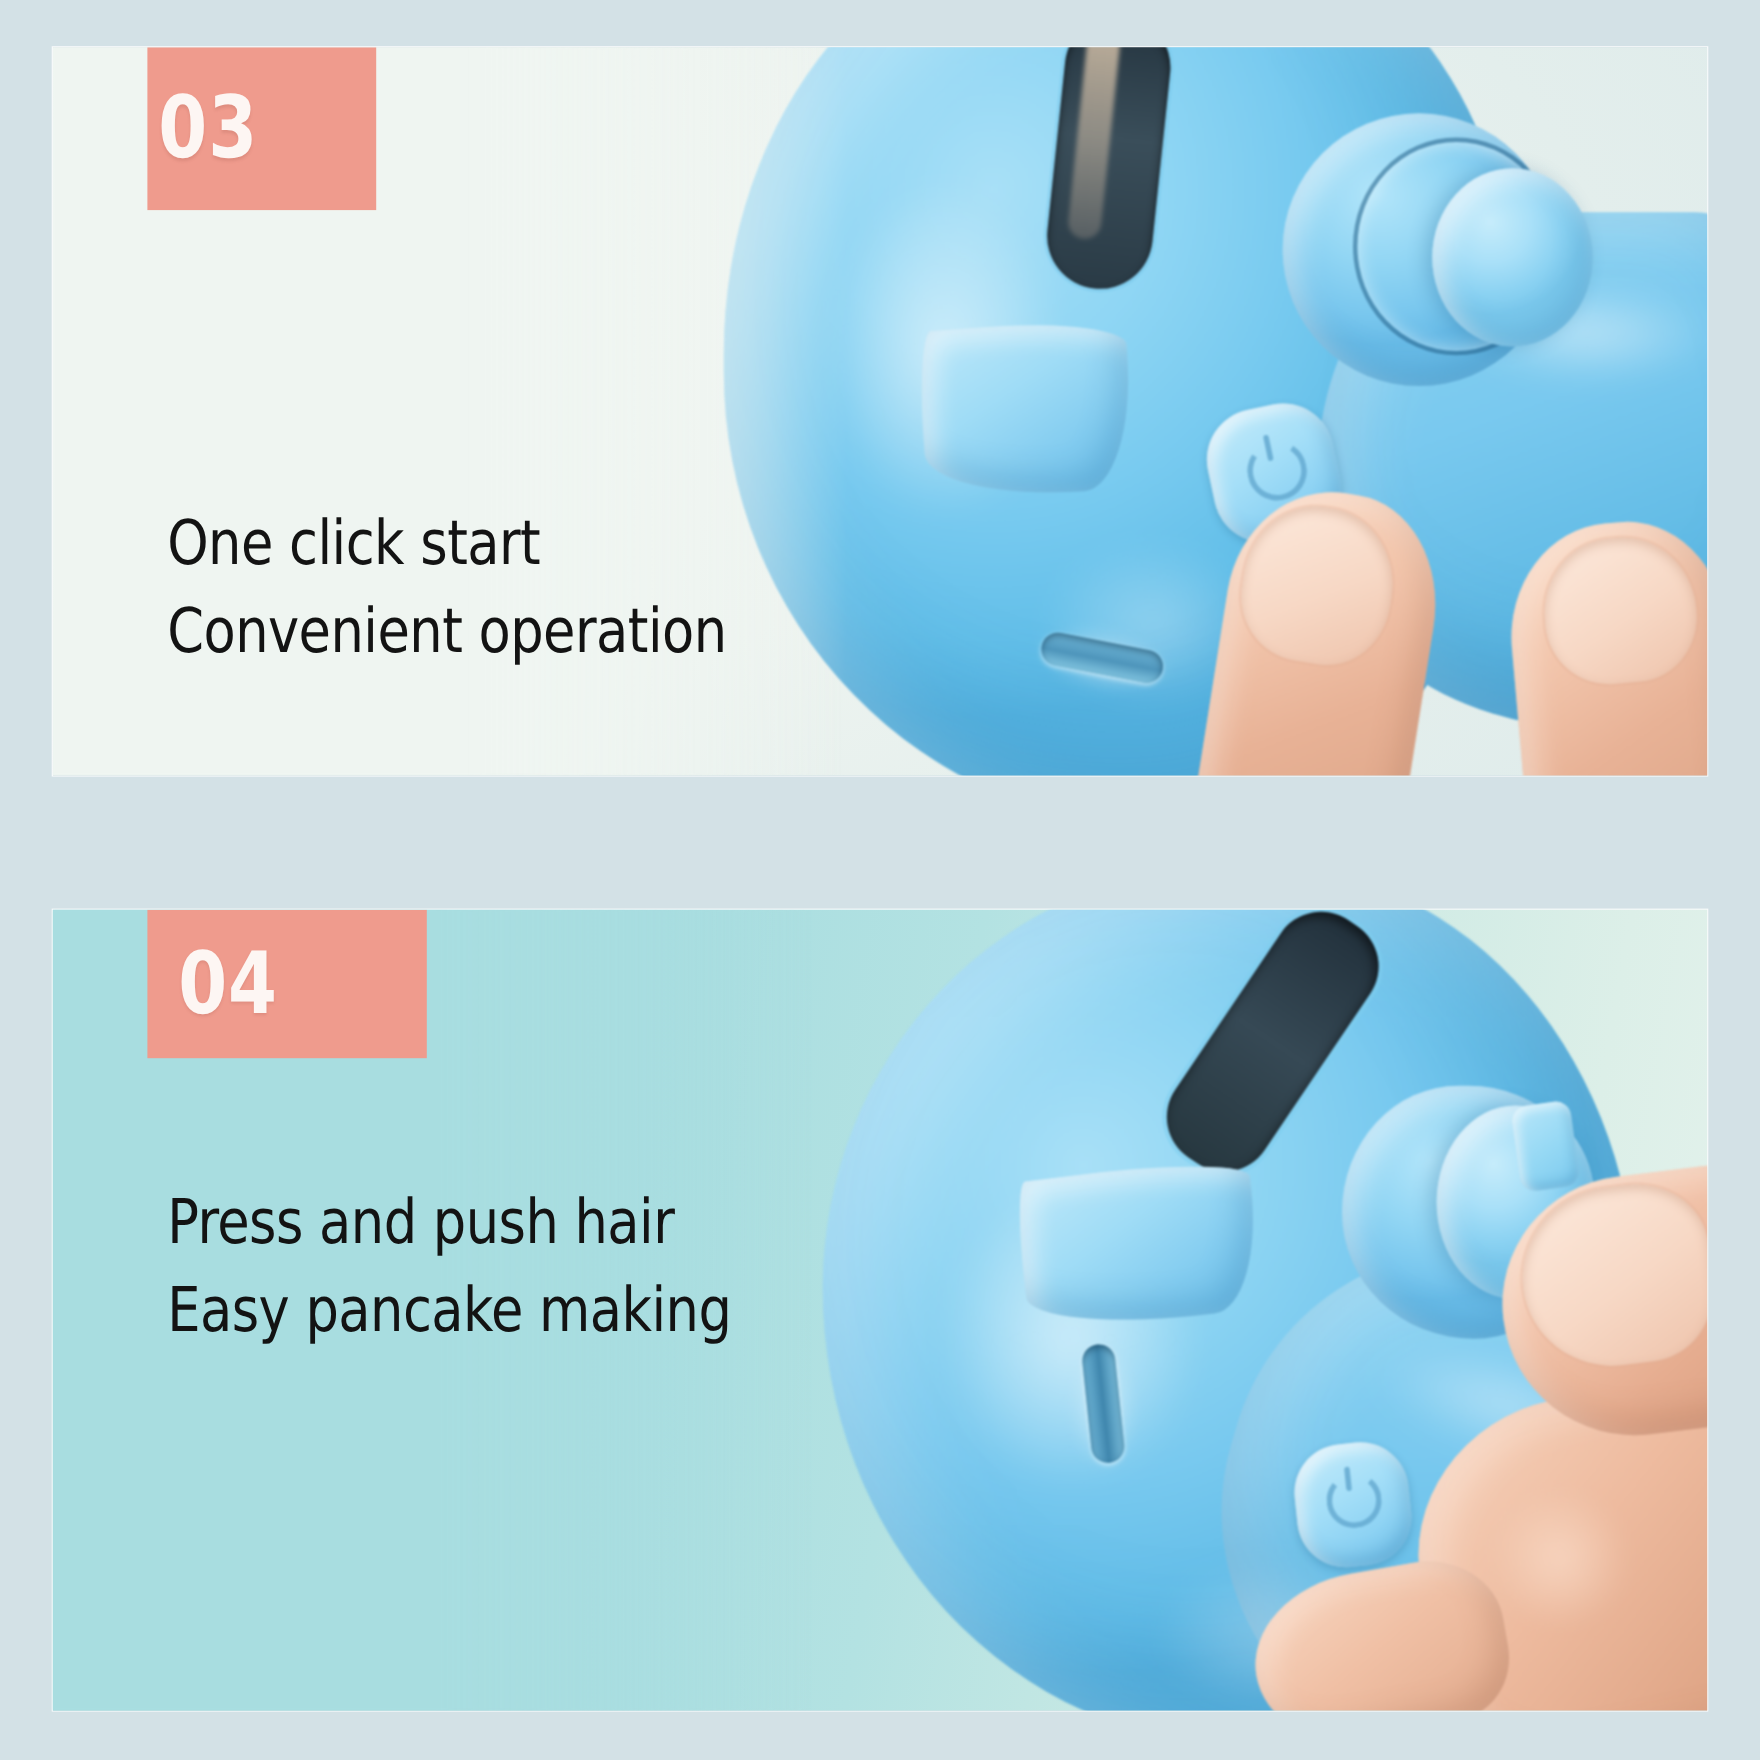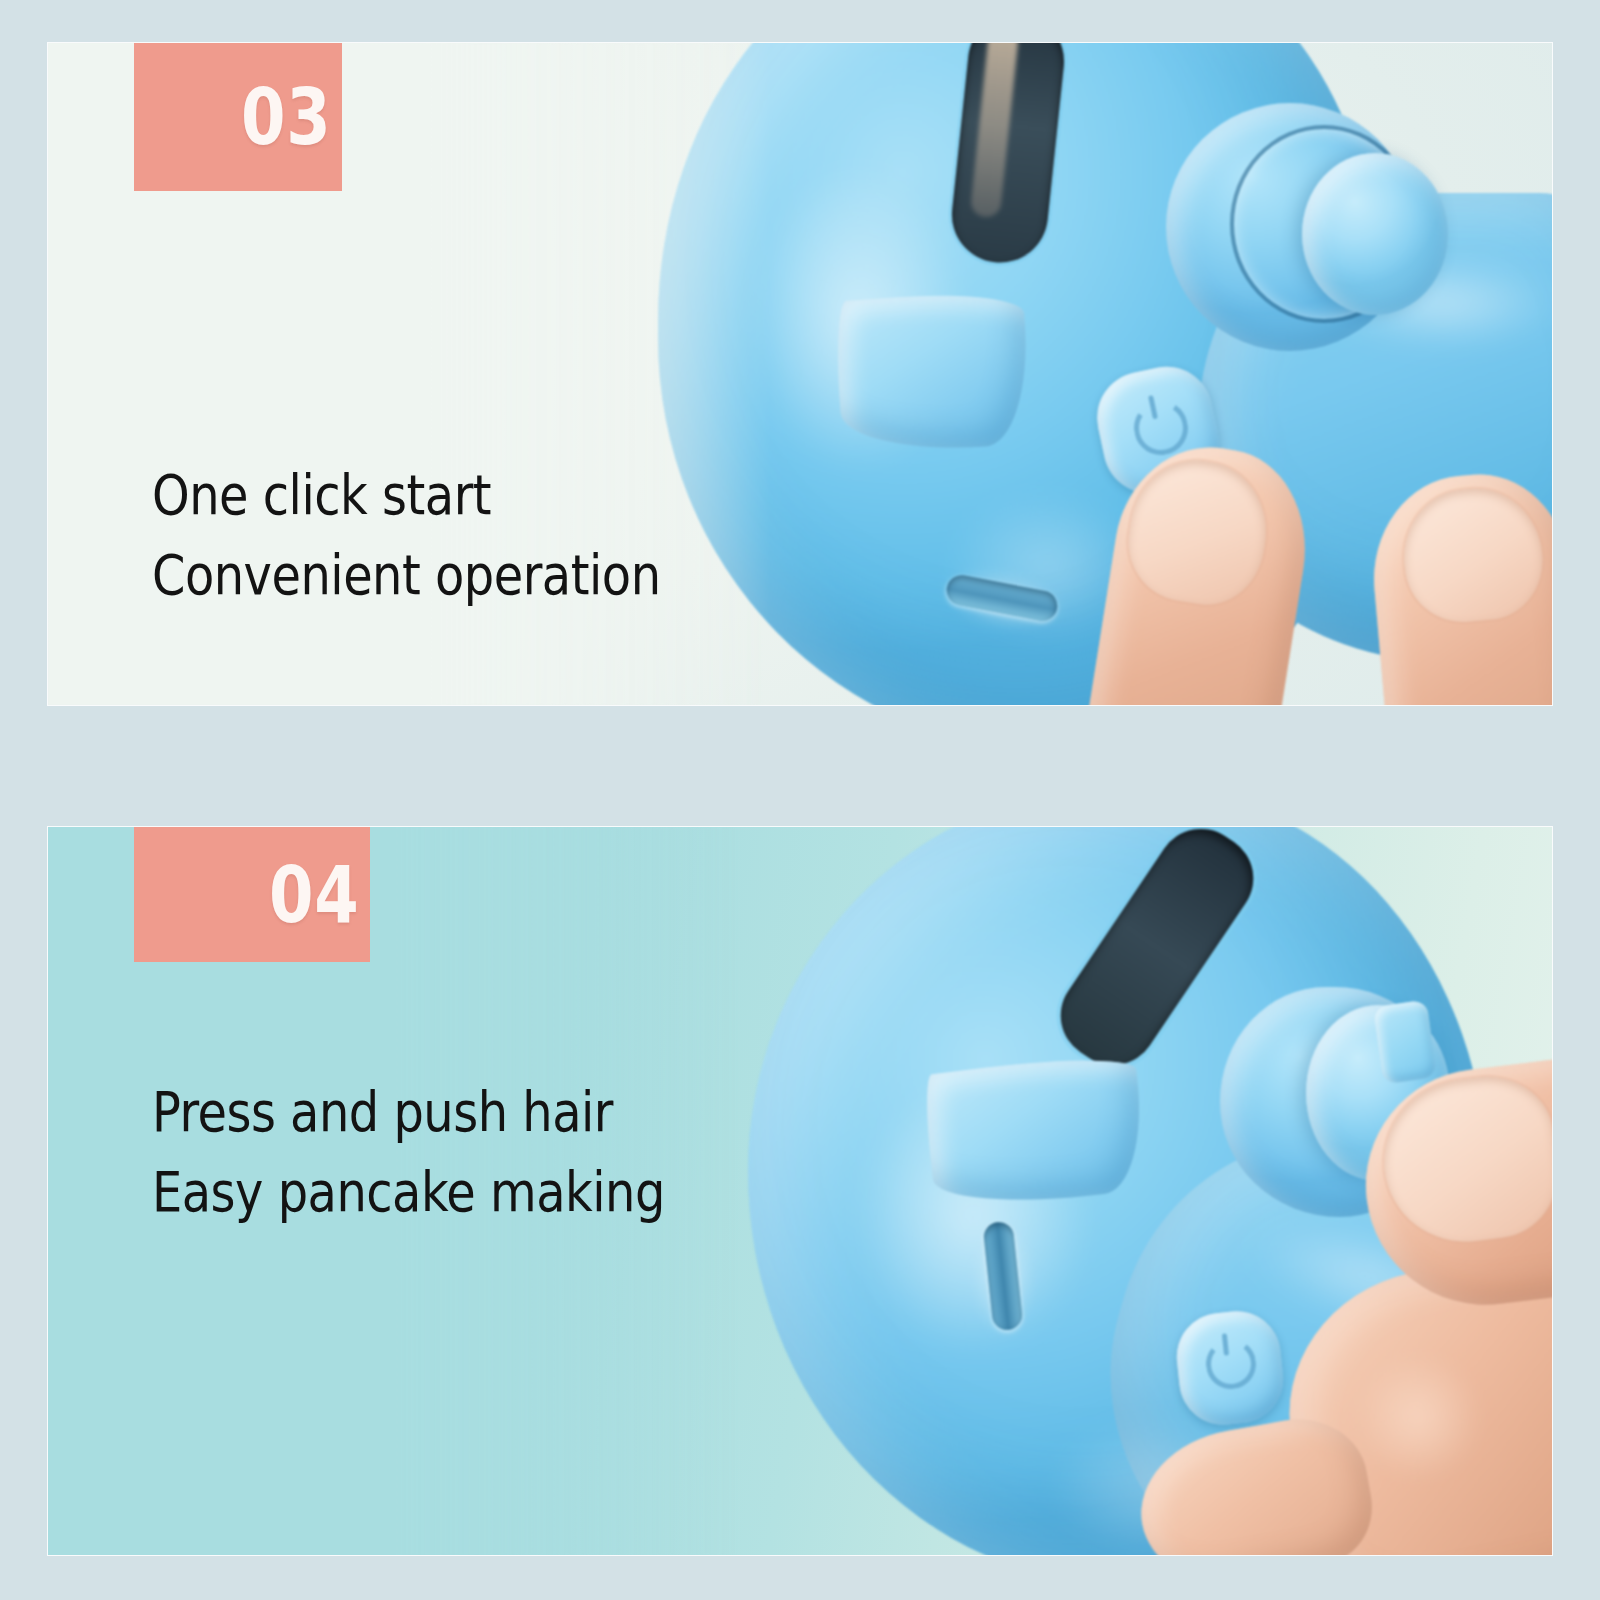--- a/index.html
+++ b/index.html
@@ -42,36 +42,36 @@
     background:
       linear-gradient(100deg, #a8dde0 0%, #a8dde0 34%, #b3e2e2 52%, #cdeae4 72%, #dcefe8 88%, #e4f2ec 100%);
   }
 
   
   .badge {
     position: absolute;
     background: #ef9b8d;
     display: flex;
     align-items: center;
-    justify-content: flex-end;
+    justify-content: flex-start;
     z-index: 40;
   }
   .badge-num {
     color: #fdf6f3;
     font-family: "DejaVu Sans", sans-serif;
     font-weight: bold;
     font-size: 78px;
     line-height: 1;
     letter-spacing: 1px;
     transform: scaleX(.82);
     text-shadow: 0 2px 3px rgba(150,80,65,.18);
     user-select: none;
   }
   .badge-1 { left: 86px; top: 0px;  width: 208px; height: 148px; }
-  .badge-2 { left: 86px; top: 0px;  width: 236px; height: 135px; }
+  .badge-2 { left: 86px; top: 0px;  width: 236px; height: 135px; padding-left: 18px; }
 
   
   .caption {
     position: absolute;
     z-index: 40;
     color: #131313;
     font-family: "DejaVu Sans Condensed", "Liberation Sans Narrow", "Liberation Sans", sans-serif;
     font-size: 56px;
     line-height: 1.42;
     letter-spacing: -0.5px;

